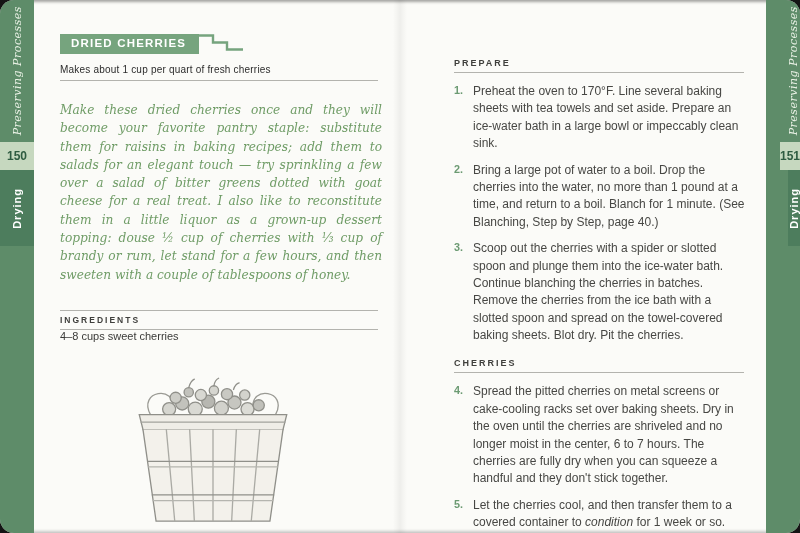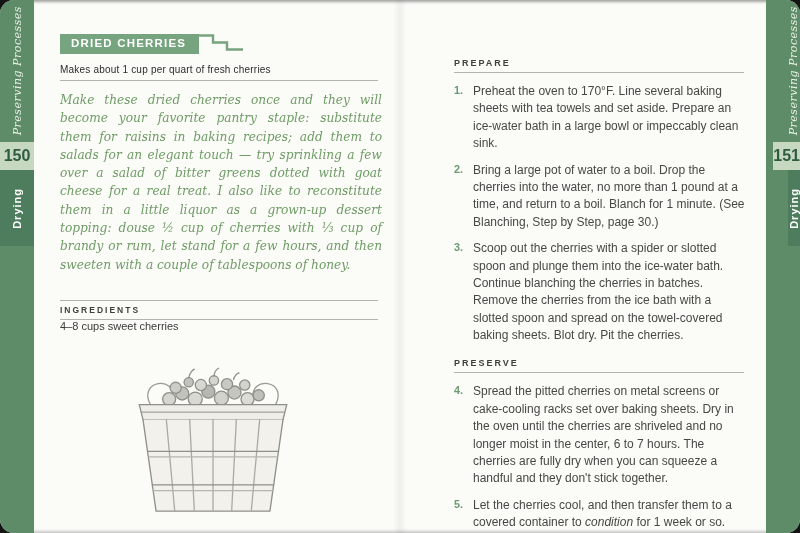--- a/index.html
+++ b/index.html
@@ -6,42 +6,42 @@
   .stage{width:800px;height:533px;position:relative;font-family:"Liberation Sans",sans-serif;}
   .book{position:absolute;inset:0;background:#fbfbf8;border-radius:14px;overflow:hidden;
         box-shadow:inset 0 2px 3px rgba(0,0,0,.35), inset 0 -2px 3px rgba(0,0,0,.2);}
 
   
   .sidebar{position:absolute;top:0;bottom:0;width:34px;background:#5e8c69;display:flex;flex-direction:column;align-items:stretch;}
   .sidebar.left{left:0;} .sidebar.right{right:0;align-items:flex-end;}
   .side-top{height:142px;display:flex;align-items:center;justify-content:center;}
   .vert{writing-mode:vertical-rl;transform:rotate(180deg);white-space:nowrap;}
   .vert.serif{font-family:"DejaVu Serif",serif;font-style:italic;font-size:11px;color:#eaf2e6;letter-spacing:.5px;}
-  .pagenum-box{height:28px;background:#c6d8bf;color:#2f5c41;font-weight:bold;font-size:16px;
+  .pagenum-box{height:28px;background:#c6d8bf;color:#2f5c41;font-weight:bold;font-size:12px;
                display:flex;align-items:center;justify-content:center;}
   .side-tab{height:76px;background:#4d7d5d;display:flex;align-items:center;justify-content:center;}
   .vert.sans{font-family:"Liberation Sans",sans-serif;font-weight:bold;font-size:11px;color:#ffffff;letter-spacing:1px;}
   .side-fill{flex:1;}
 
   
   .spread{position:absolute;left:34px;right:34px;top:0;bottom:0;display:flex;}
   .gutter{position:absolute;left:50%;top:0;bottom:0;width:14px;transform:translateX(-50%);
           background:linear-gradient(90deg,rgba(0,0,0,0) 0%,rgba(0,0,0,.05) 50%,rgba(0,0,0,0) 100%);}
   .page{box-sizing:border-box;width:50%;}
   .page.left{padding:34px 14px 20px 26px;}
   .page.right{padding:58px 22px 16px 54px;}
 
   
   .title-row{display:flex;align-items:flex-start;}
   .title-bar{background:#76a47e;color:#ffffff;font-weight:bold;font-size:11.5px;letter-spacing:1.2px;
              padding:4px 13px 4px 11px;line-height:1;display:inline-block;}
   .stair{margin-top:0;}
   .yield-note{margin-top:9px;font-size:10px;color:#2c2c2c;letter-spacing:.2px;
               padding-bottom:5px;border-bottom:1px solid #b3b3ae;width:318px;}
-  .intro{margin-top:10px;width:322px;font-family:"DejaVu Serif",serif;font-style:italic;
+  .intro{margin-top:20px;width:322px;font-family:"DejaVu Serif",serif;font-style:italic;
          color:#6f9c66;font-size:12.2px;line-height:1.5;text-align:justify;}
   .subhead{font-size:8.5px;letter-spacing:2px;color:#3f3f3c;font-weight:bold;
            border-top:1px solid #b3b3ae;border-bottom:1px solid #b3b3ae;
            padding:4px 0 4px 0;margin-top:26px;width:318px;}
   .ingredient-line{font-size:11px;color:#3a3a38;}
   .illustration-wrap{margin:26px 0 0 54px;}
 
   
   .step-head{font-size:9px;letter-spacing:2px;color:#3f3f3c;font-weight:bold;
              padding-bottom:4px;border-bottom:1px solid #b3b3ae;margin-bottom:10px;width:290px;}
@@ -149,30 +149,30 @@
 
         <div class="step-head">PREPARE</div>
 
         <div class="steps">
           <div class="step">
             <span class="step-num">1.</span>
             <span class="step-text">Preheat the oven to 170°F. Line several baking sheets with tea towels and set aside. Prepare an ice-water bath in a large bowl or impeccably clean sink.</span>
           </div>
           <div class="step">
             <span class="step-num">2.</span>
-            <span class="step-text">Bring a large pot of water to a boil. Drop the cherries into the water, no more than 1 pound at a time, and return to a boil. Blanch for 1 minute. (See Blanching, Step by Step, page 30.)</span>
+            <span class="step-text">Bring a large pot of water to a boil. Drop the cherries into the water, no more than 1 pound at a time, and return to a boil. Blanch for 1 minute. (See Blanching, Step by Step, page 40.)</span>
           </div>
           <div class="step">
             <span class="step-num">3.</span>
             <span class="step-text">Scoop out the cherries with a spider or slotted spoon and plunge them into the ice-water bath. Continue blanching the cherries in batches. Remove the cherries from the ice bath with a slotted spoon and spread on the towel-covered baking sheets. Blot dry. Pit the cherries.</span>
           </div>
         </div>
 
         <div class="preserve-block">
-          <div class="step-head">PRESERVE</div>
+          <div class="step-head">CHERRIES</div>
 
           <div class="steps">
             <div class="step">
               <span class="step-num">4.</span>
               <span class="step-text">Spread the pitted cherries on metal screens or cake-cooling racks set over baking sheets. Dry in the oven until the cherries are shriveled and no longer moist in the center, 6 to 7 hours. The cherries are fully dry when you can squeeze a handful and they don't stick together.</span>
             </div>
             <div class="step">
               <span class="step-num">5.</span>
               <span class="step-text"><span>Let the cherries cool, and then transfer them to a covered container to </span><em>condition</em><span> for 1 week or so. Conditioning allows the dried fruit to redistribute any trapped moisture. If you notice moisture on the inside of the container, repeat the drying process for another hour. Dried cherries will keep for up to 1 year in an airtight container.</span></span>
             </div>

